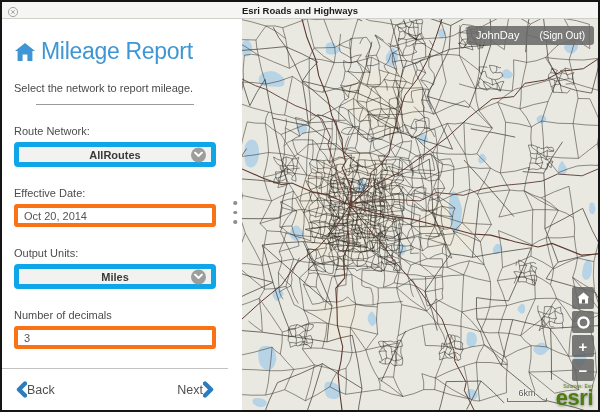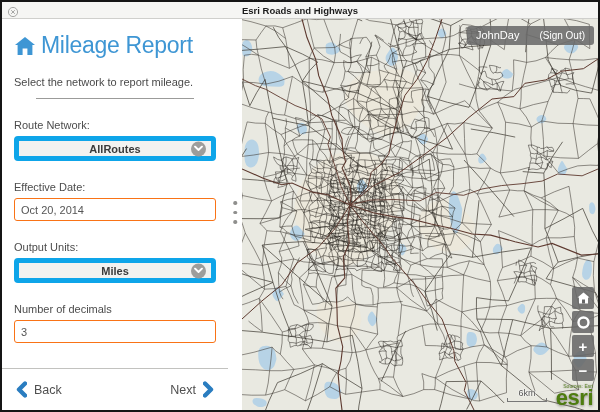--- a/index.html
+++ b/index.html
@@ -20,48 +20,48 @@
     height:17px; flex:none; position:relative;
     background:#f5f5f3; border-bottom:1px solid #cfcfcc;
     display:flex; align-items:center; justify-content:center;
   }
   .titlebar .apptitle { font-size:9.5px; font-weight:bold; color:#1c1c1c; }
   .collapse-btn { position:absolute; left:5px; top:2px; width:12px; height:12px; cursor:pointer; }
   
   .content { flex:1; display:flex; min-height:0; }
   .panel { width:226px; flex:none; background:#fff; position:relative; }
   .panel-body { padding:9px 12px 0; }
-  .title-row { display:flex; align-items:center; gap:5px; margin-top:4px; }
+  .title-row { display:flex; align-items:center; gap:5px; margin-top:10px; }
   .page-title { font-size:23px; color:#3e96d4; letter-spacing:-0.3px; }
   .desc { font-size:11px; color:#4a4a4a; margin-top:17px; }
   .desc-divider { width:158px; border:none; border-top:1px solid #9b9b99; margin:10px auto 0; }
   .field-label { display:block; font-size:11px; color:#4c4c4c; margin:20px 0 5px; }
   .select {
     position:relative; height:25px; background:#f2f2f0;
     border:5px solid #0ea5e9; border-radius:4px;
     display:flex; align-items:center; justify-content:center;
     font-size:11px; font-weight:bold; color:#3a3a3a; cursor:pointer;
   }
   .select .chev {
     position:absolute; right:5px; top:50%; transform:translateY(-50%);
     width:15px; height:15px; border-radius:50%; background:#9d9d9b;
     display:flex; align-items:center; justify-content:center;
   }
   .text-input {
-    width:100%; height:23px; border:1px solid #f97316; border-radius:3px;
+    width:100%; height:23px; border:4px solid #f97316; border-radius:3px;
     font-size:11px; color:#555; padding:0 6px; background:#fff;
     font-family:"Liberation Sans", sans-serif; outline:none;
   }
   .panel-footer {
     position:absolute; left:0; right:0; bottom:0; height:42px;
     border-top:1px solid #c2c2bf; background:#fff;
     display:flex; align-items:center; justify-content:space-between;
     padding:0 13px;
   }
-  .navbtn { display:flex; align-items:center; gap:7px; font-size:12.5px; color:#4f4f4f; cursor:pointer; }
+  .navbtn { display:flex; align-items:center; font-size:12.5px; color:#4f4f4f; cursor:pointer; }
   
   .splitter { width:14px; flex:none; background:#fff; position:relative; cursor:col-resize; }
   .splitter .dots { position:absolute; left:50%; transform:translateX(-50%); top:176px; }
   .splitter .dots i { display:block; width:3.5px; height:3.5px; border-radius:50%; background:#8f8f8d; margin:6px 0; }
   
   .map { flex:1; position:relative; overflow:hidden; background:#e9e9e1; cursor:grab; }
   .map svg.base { position:absolute; inset:0; width:100%; height:100%; display:block; }
   .user-badge {
     position:absolute; top:7px; right:4px;
     background:rgba(106,106,106,0.88); border-radius:3px;

